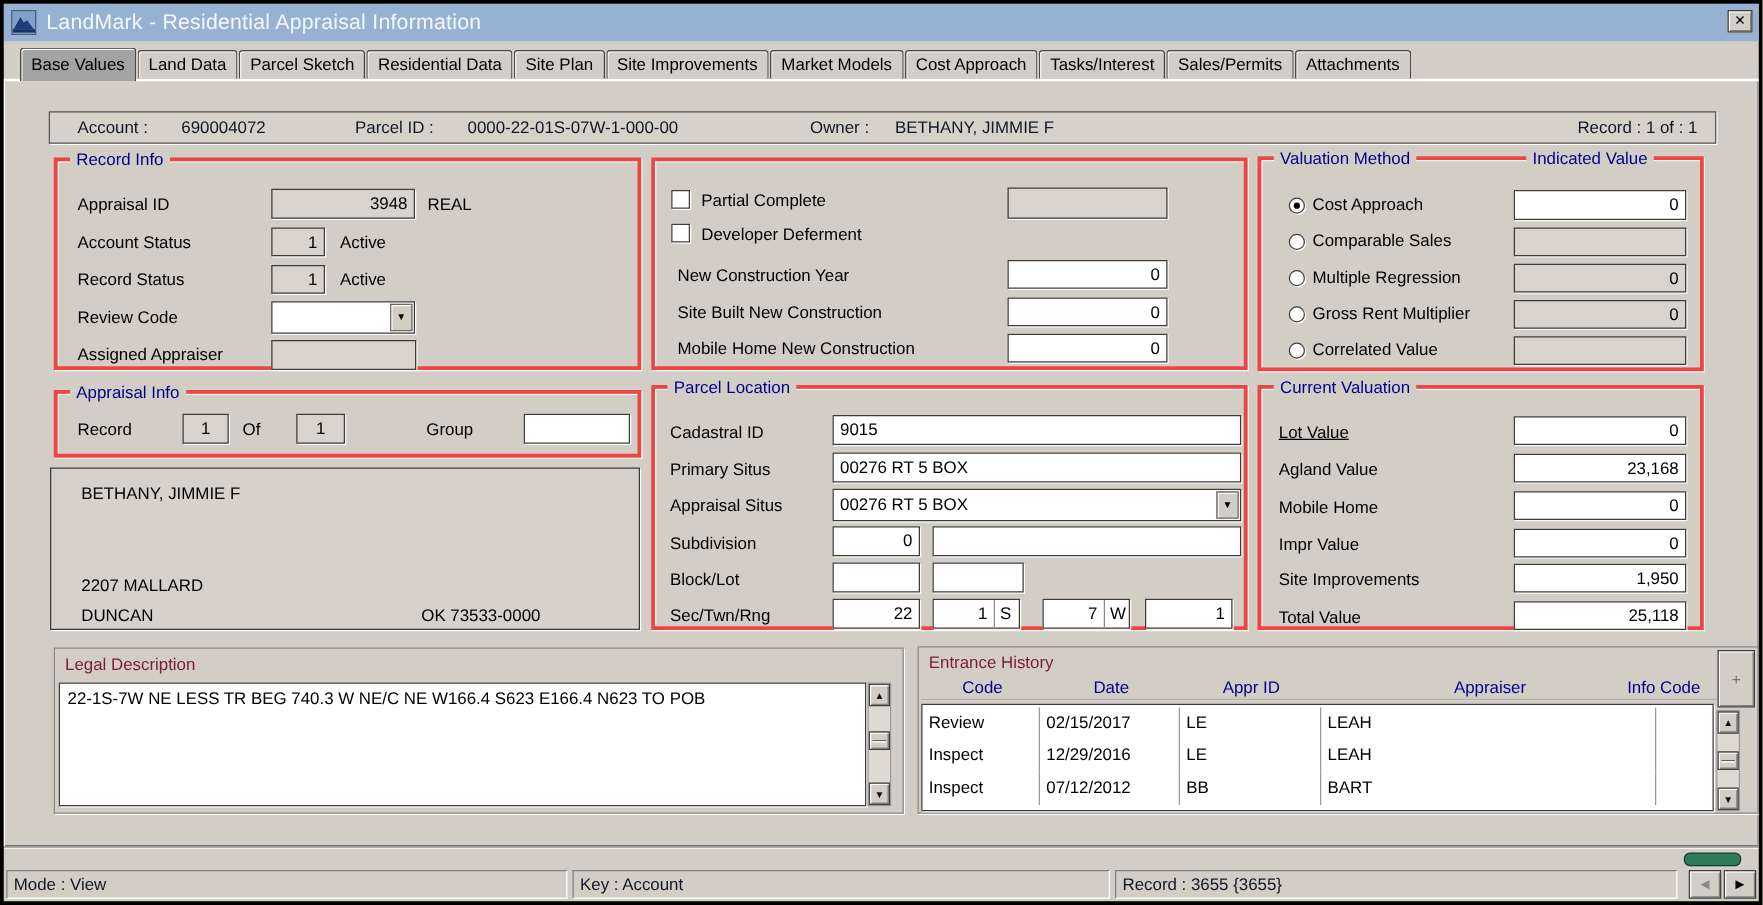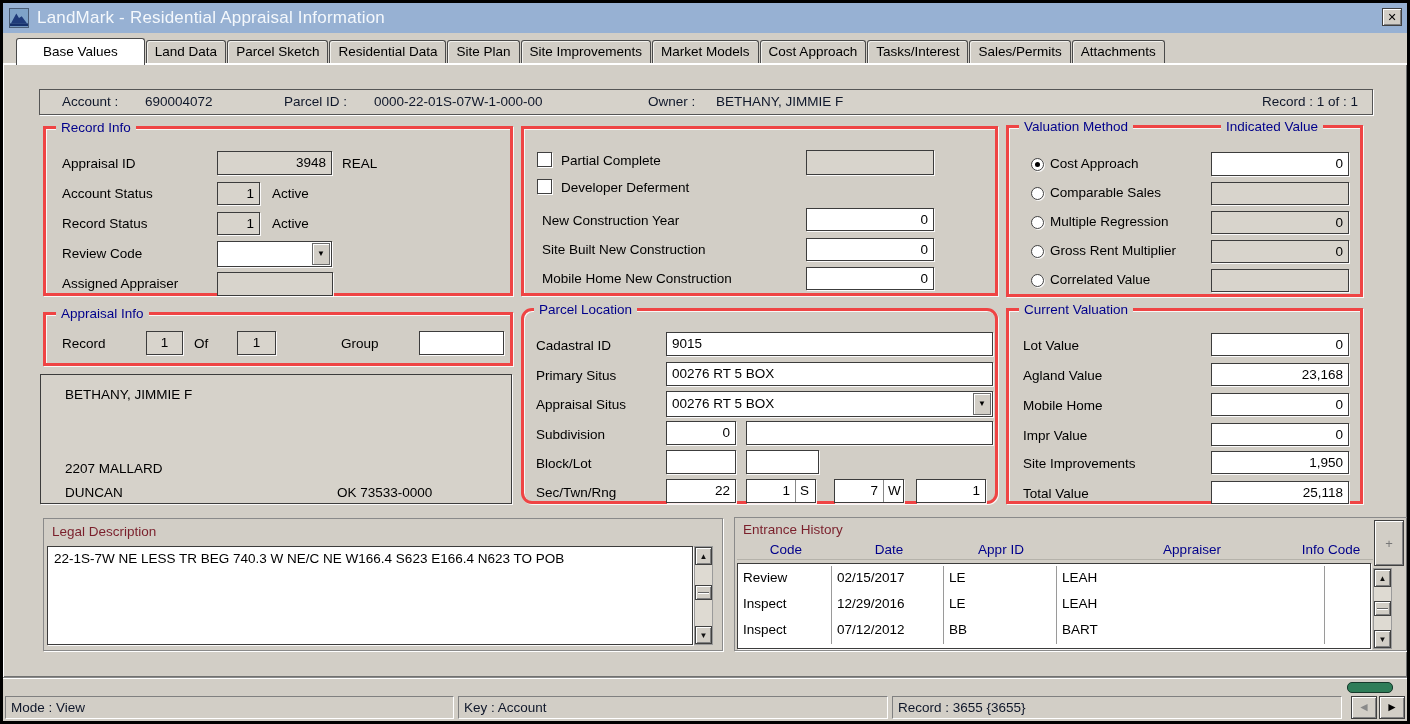--- a/index.html
+++ b/index.html
@@ -23,21 +23,21 @@
     font-size:11px; font-weight:bold; text-align:center; line-height:16px; color:#000; cursor:default;
   }
   
   .tabstrip { height:30px; display:flex; align-items:flex-end; padding:0 0 0 13px; position:relative; z-index:3; }
   .tab {
     font-size:13.5px; color:#000; background:#D2CEC6;
     border:1px solid #4a4a4a; border-bottom:none; border-radius:3px 3px 0 0;
     padding:3px 8px 4px; margin-right:1px; white-space:nowrap;
     box-shadow:inset 1px 1px 0 #f2f1ed;
   }
-  .tab.active { padding:5px 26px 6px; margin-bottom:-2px; background:#ffffff; box-shadow:inset 1px 1px 0 #fff; position:relative; z-index:4; }
+  .tab.active { padding:5px 8px 6px; margin-bottom:-2px; background:#a3a3a3; box-shadow:inset 1px 1px 0 #fff; position:relative; z-index:4; }
   
   .content {
     position:relative; height:614px; background:#D2CEC6;
     border-top:2px solid #fff; border-left:1px solid #fff;
     box-shadow:inset -1px -1px 0 #707070;
   }
   .abs { position:absolute; }
   .lbl { position:absolute; font-size:13.5px; color:#000; white-space:nowrap; }
   .maroon { color:#7A1F2B; }
   
@@ -231,21 +231,21 @@
       <div class="field" style="left:373px; top:16px; width:85px; height:24px; line-height:22px;"></div>
     </div>
 
     <div class="sunkbox" style="left:36px; top:309px; width:472px; height:130px;">
       <span class="lbl" style="left:24px; top:12px;">BETHANY, JIMMIE F</span>
       <span class="lbl" style="left:24px; top:86px;">2207 MALLARD</span>
       <span class="lbl" style="left:24px; top:110px;">DUNCAN</span>
       <span class="lbl" style="left:296px; top:110px;">OK   73533-0000</span>
     </div>
 
-    <div class="group" style="left:517px; top:243px; width:477px; height:196px;border-radius:11px;">
+    <div class="group" style="left:517px; top:243px; width:477px; height:196px;">
       <span class="group-title">Parcel Location</span>
       <span class="lbl" style="left:12px; top:27px;">Cadastral ID</span>
       <div class="field" style="left:142px; top:21px; width:327px; height:24px; line-height:22px;">9015</div>
       <span class="lbl" style="left:12px; top:57px;">Primary Situs</span>
       <div class="field" style="left:142px; top:51px; width:327px; height:24px; line-height:22px;">00276 RT 5 BOX</div>
       <span class="lbl" style="left:12px; top:86px;">Appraisal Situs</span>
       <div class="field" style="left:142px; top:80px; width:327px; height:26px; line-height:24px;">
         <span>00276 RT 5 BOX</span>
         <span class="combo-btn">▼</span>
       </div>
@@ -263,21 +263,21 @@
       </div>
       <div class="field" style="left:310px; top:168px; width:70px; height:24px; padding:0; display:flex;">
         <span class="num" style="flex:1; line-height:22px; padding-right:5px;">7</span>
         <span style="border-left:1px solid #888; width:20px; line-height:22px; padding-left:4px;">W</span>
       </div>
       <div class="field num" style="left:392px; top:168px; width:70px; height:24px; line-height:22px;">1</div>
     </div>
 
     <div class="group" style="left:1002px; top:243px; width:357px; height:196px;">
       <span class="group-title">Current Valuation</span>
-      <span class="lbl" style="left:14px; top:27px;">Lot Value</span>
+      <span class="lbl" style="left:14px; top:27px;text-decoration:underline;">Lot Value</span>
       <div class="field num" style="left:202px; top:22px; width:138px; height:23px; line-height:21px;">0</div>
       <span class="lbl" style="left:14px; top:57px;">Agland Value</span>
       <div class="field num" style="left:202px; top:52px; width:138px; height:23px; line-height:21px;">23,168</div>
       <span class="lbl" style="left:14px; top:87px;">Mobile Home</span>
       <div class="field num" style="left:202px; top:82px; width:138px; height:23px; line-height:21px;">0</div>
       <span class="lbl" style="left:14px; top:117px;">Impr Value</span>
       <div class="field num" style="left:202px; top:112px; width:138px; height:23px; line-height:21px;">0</div>
       <span class="lbl" style="left:14px; top:145px;">Site Improvements</span>
       <div class="field num" style="left:202px; top:140px; width:138px; height:23px; line-height:21px;">1,950</div>
       <span class="lbl" style="left:14px; top:175px;">Total Value</span>

